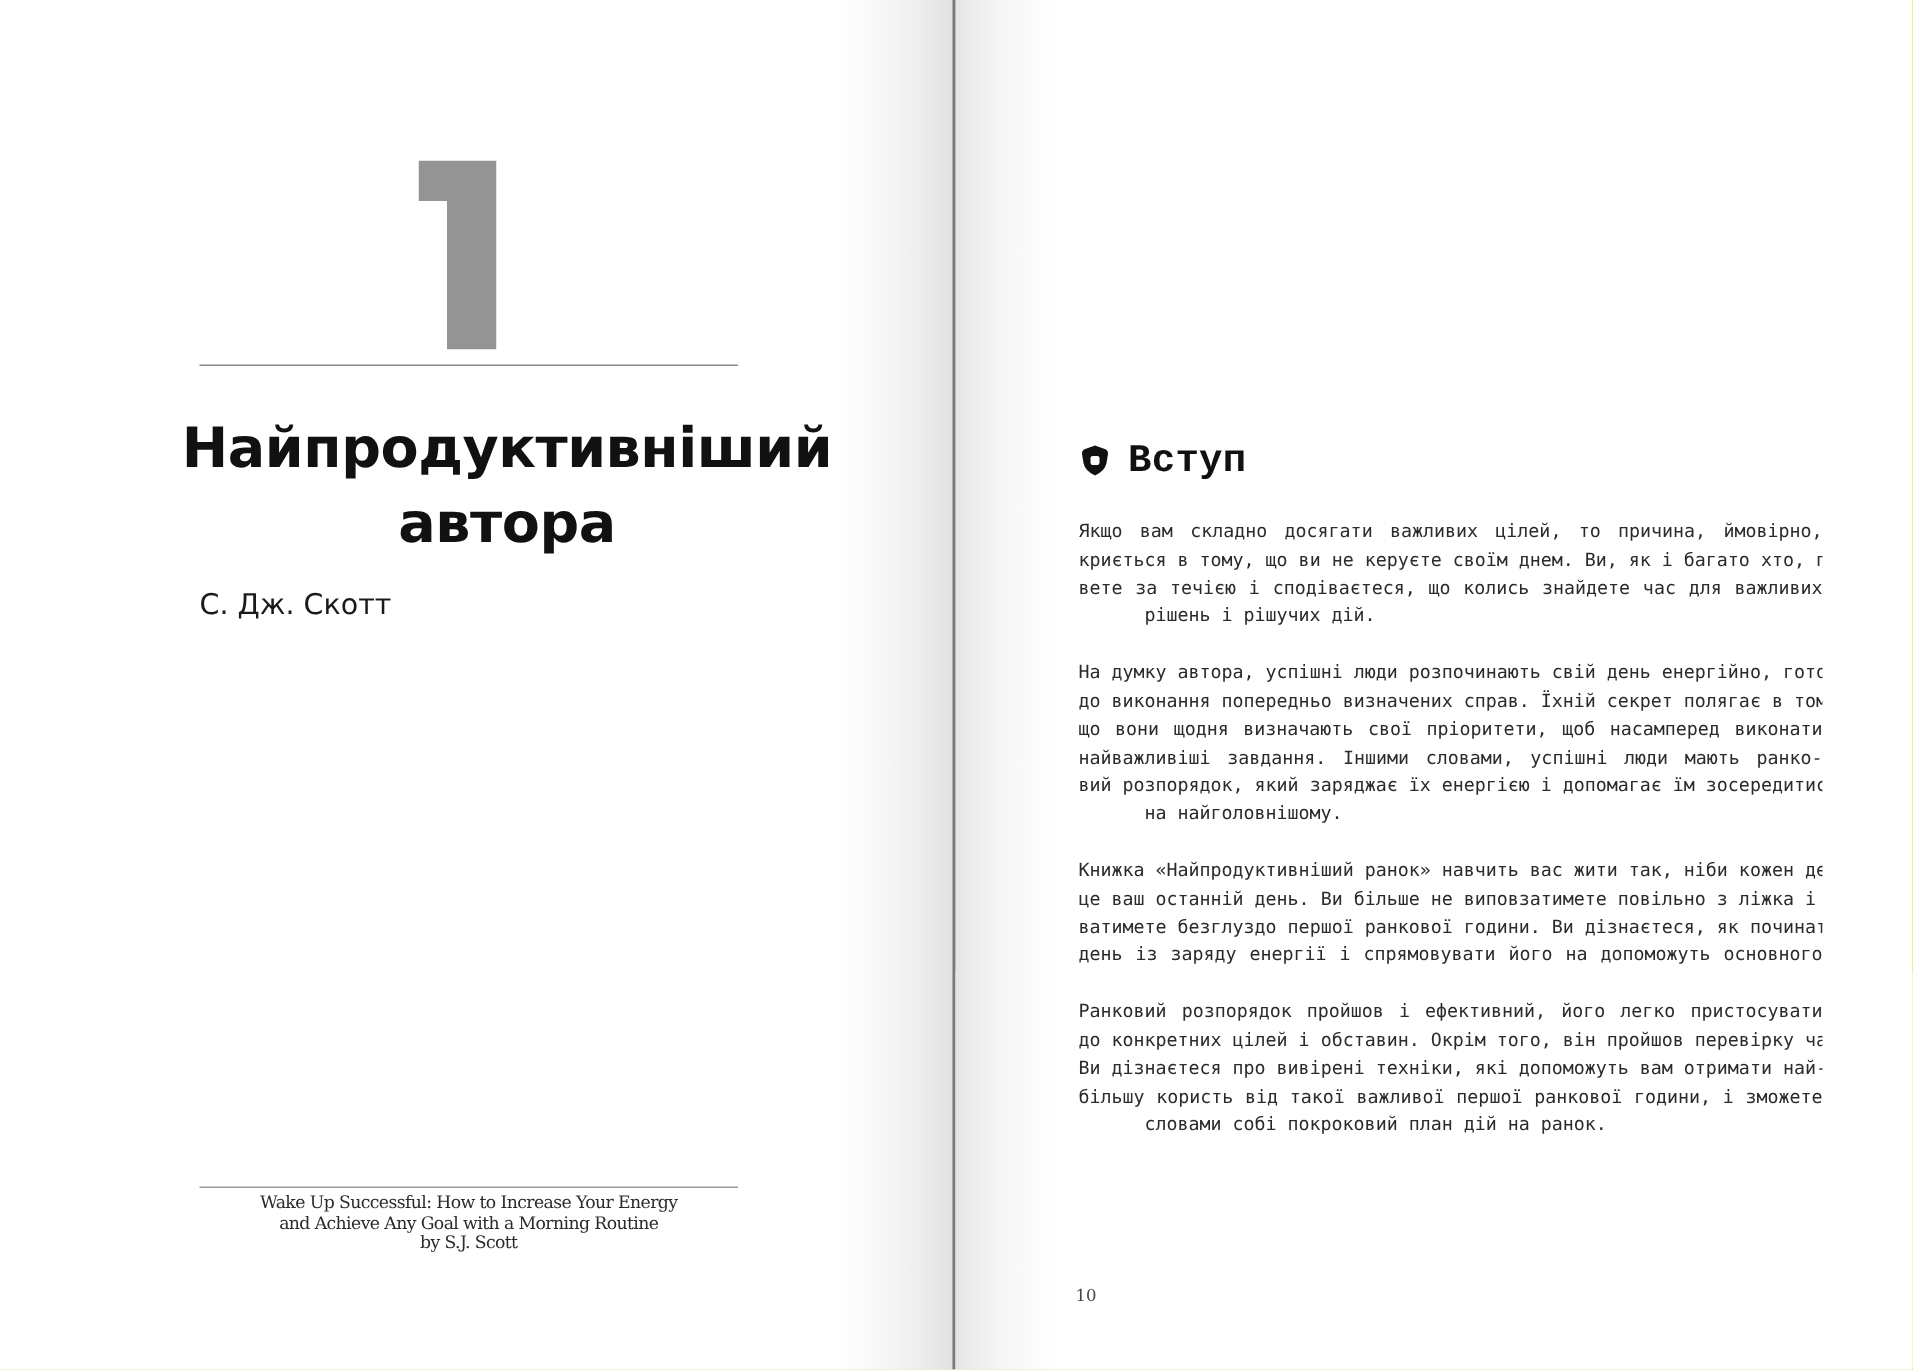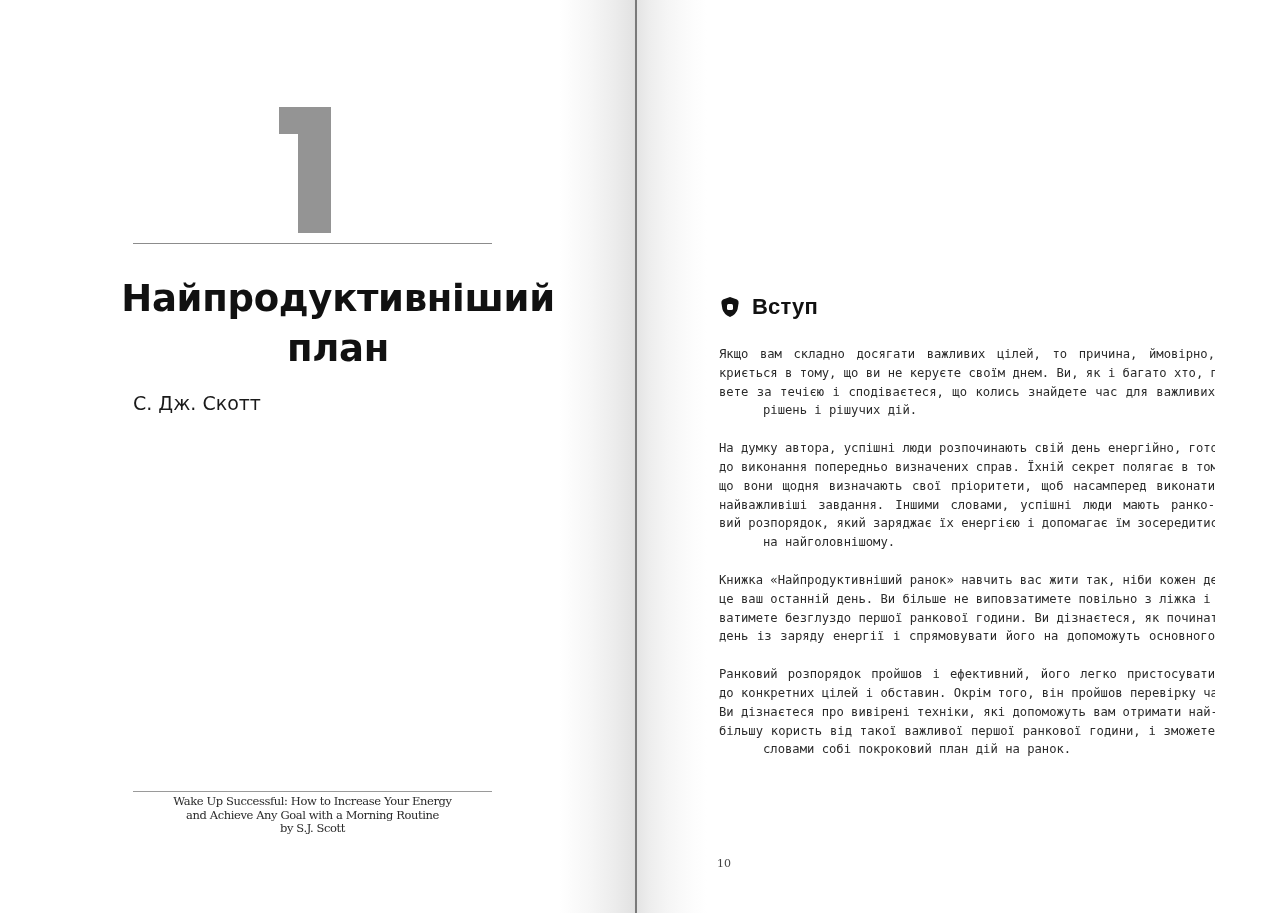--- a/index.html
+++ b/index.html
@@ -106,23 +106,23 @@
       align-items: center;
     }
     .shield-icon {
       width: 20px;
       height: 22px;
       margin-right: 12px;
       display: inline-block;
     }
     .shield-icon svg { display: block; }
     .section-title {
-      font-family: Liberation Sans, sans-serif;
+      font-family: Liberation Mono, monospace;
       font-weight: bold;
-      font-size: 22px;
+      font-size: 26px;
       color: #111111;
       letter-spacing: 0.2px;
     }
     .body-text {
       position: absolute;
       left: 719px;
       width: 496px;
       top: 345px;
       font-family: "DejaVu Sans Mono", monospace;
       font-size: 12.2px;
@@ -164,21 +164,21 @@
       <svg width="52" height="126" viewBox="0 0 52 126">
         <title>1</title>
         <path d="M0 0 H52 V126 H19 V27 H0 Z" fill="#949494"></path>
       </svg>
     </div>
 
     <div class="rule rule-top"></div>
 
     <h1 class="book-title">
       <span>Найпродуктивніший</span><br>
-      <span>план</span>
+      <span>автора</span>
     </h1>
 
     <div class="book-author">С. Дж. Скотт</div>
 
     <div class="rule rule-bottom"></div>
 
     <div class="original-info">
       <div>Wake Up Successful: How to Increase Your Energy</div>
       <div>and Achieve Any Goal with a Morning Routine</div>
       <div>by S.J. Scott</div>

